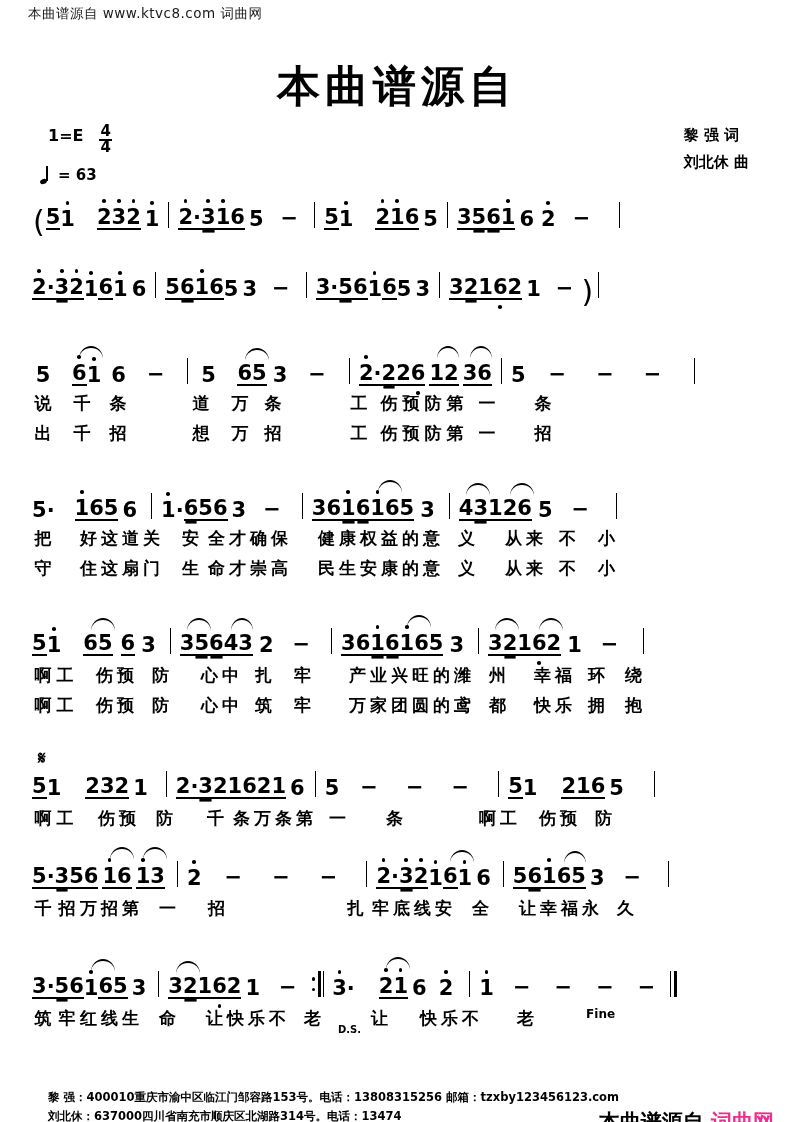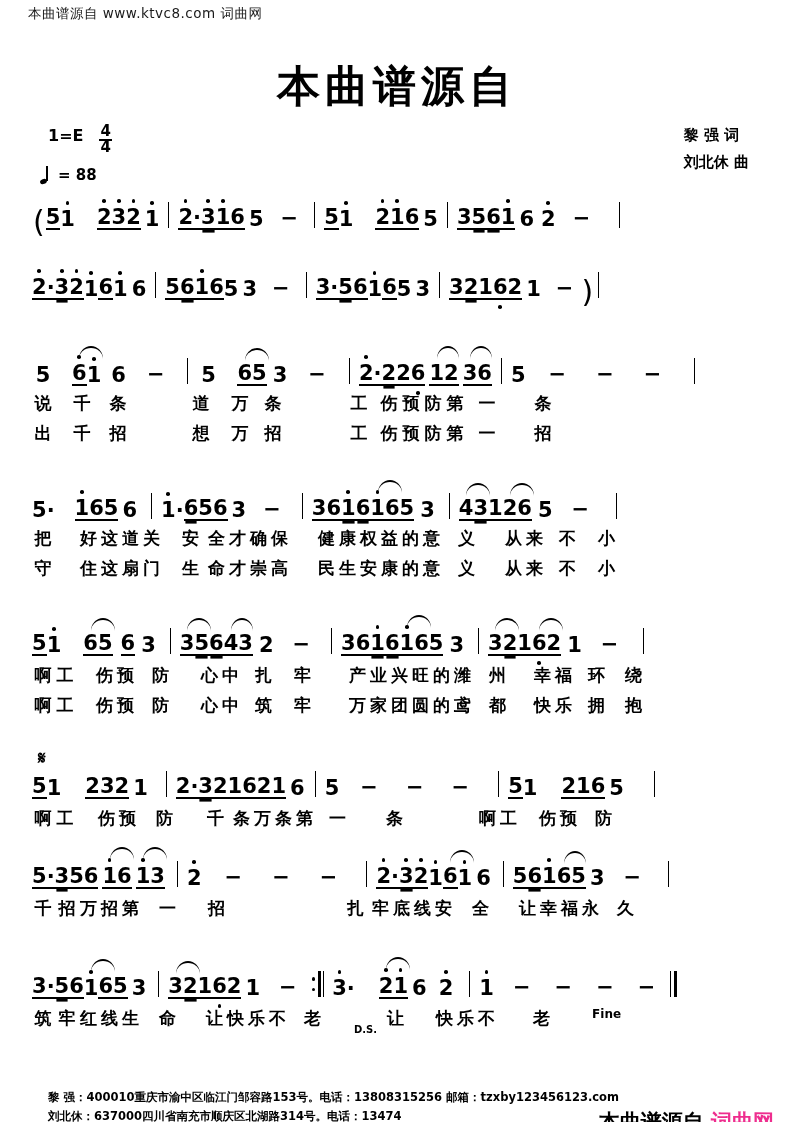--- a/index.html
+++ b/index.html
@@ -289,21 +289,21 @@
 <div class="keysig">
   <span>1=E</span>
   <span class="meter">
     <span class="num">4</span>
     <span class="den">4</span>
   </span>
 </div>
 
 <div class="tempo">
   <span class="quarter-note"></span>
-  <span>= 88</span>
+  <span>= 63</span>
 </div>
 
 <div class="system" style="top:196px">
   <div class="noterow">
     <span class="paren">(</span>
     <span class="n b1">5</span>
     <span class="n up">1</span>
     <span class="sp" style="width:22px"></span>
     <span class="n b1 up">2</span>
     <span class="n b1 up">3</span>
@@ -833,27 +833,27 @@
     <span class="lyr" style="width:22px;margin-left:2px">牢</span>
     <span class="lyr" style="width:21px">红</span>
     <span class="lyr" style="width:21px">线</span>
     <span class="lyr" style="width:21px">生</span>
     <span class="lyr" style="width:21px;margin-left:16px">命</span>
     <span class="lyr" style="width:21px;margin-left:26px">让</span>
     <span class="lyr" style="width:21px">快</span>
     <span class="lyr" style="width:21px">乐</span>
     <span class="lyr" style="width:21px">不</span>
     <span class="lyr" style="width:21px;margin-left:14px">老</span>
-    <span class="ds-mark" style="margin-left:31px">D.S.</span>
+    <span class="ds-mark" style="margin-left:15px">D.S.</span>
     <span class="lyr" style="width:21px;margin-left:8px">让</span>
     <span class="lyr" style="width:21px;margin-left:28px">快</span>
     <span class="lyr" style="width:21px">乐</span>
     <span class="lyr" style="width:21px">不</span>
     <span class="lyr" style="width:21px;margin-left:34px">老</span>
-    <span class="fine-mark" style="margin-left:40px">Fine</span>
+    <span class="fine-mark" style="margin-left:50px">Fine</span>
   </div>
 </div>
 
 <div class="footer">
   <div>黎    强：400010重庆市渝中区临江门邹容路153号。电话：13808315256   邮箱：tzxby123456123.com</div>
   <div>刘北休：637000四川省南充市顺庆区北湖路314号。电话：13474</div>
 </div>
 
 <div class="bottom-watermark">
   <span>本曲谱源自</span>

